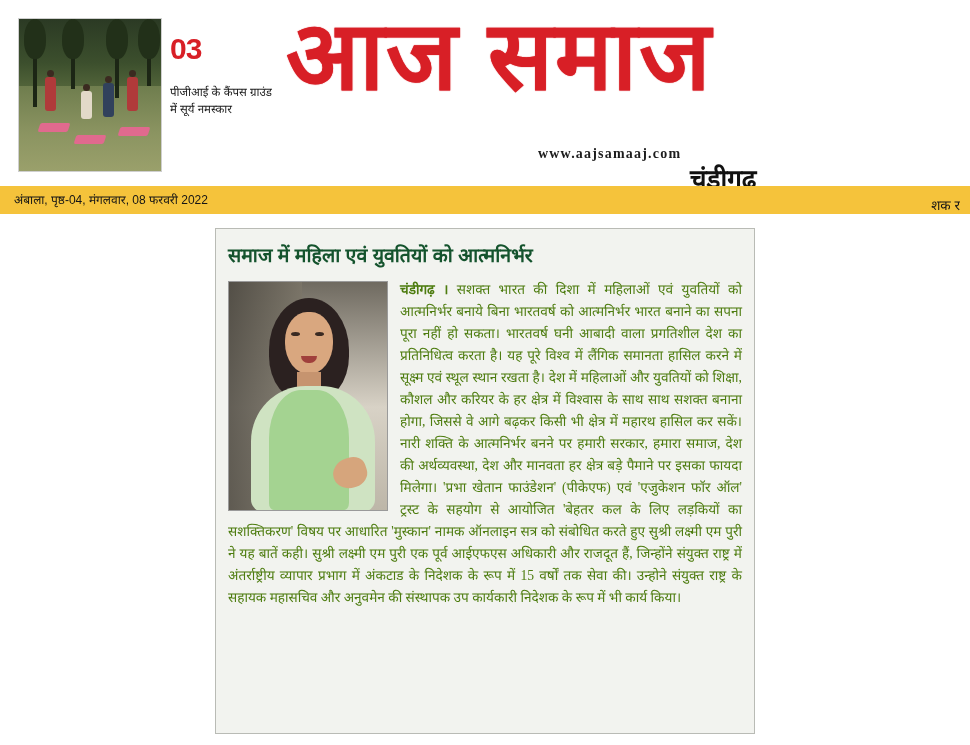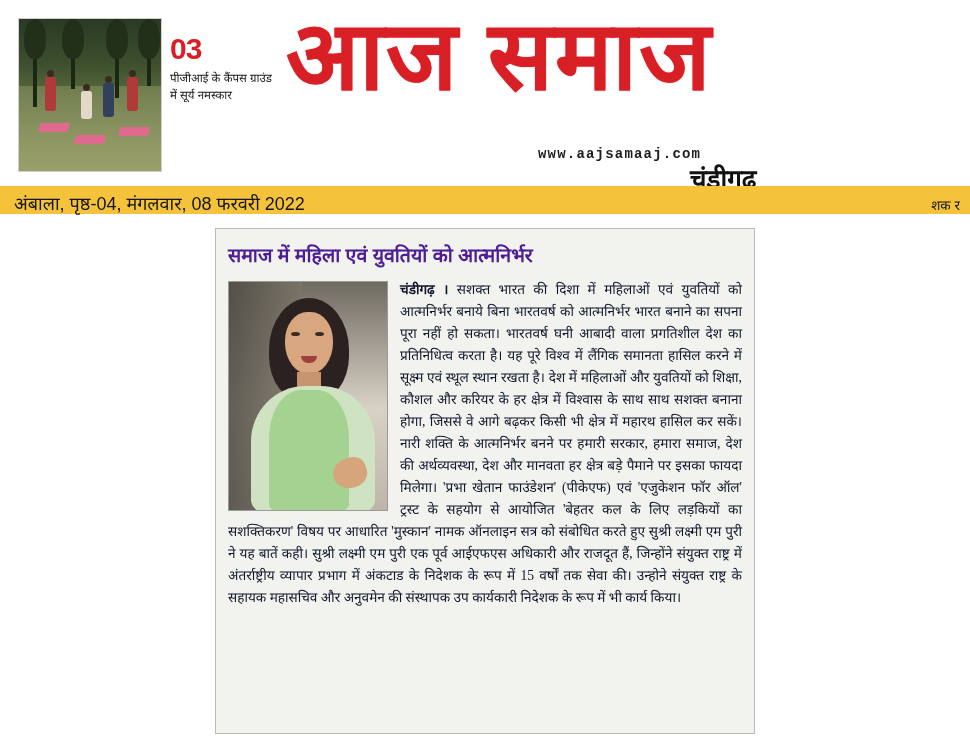--- a/index.html
+++ b/index.html
@@ -91,21 +91,21 @@
     font-size: 30px;
     color: #d81f26;
     line-height: 1;
     letter-spacing: -1px;
   }
   .kicker-text {
     font-family: "Liberation Sans", sans-serif;
     font-size: 11.5px;
     color: #1b1b1b;
     line-height: 1.45;
-    margin-top: 6px;
+    margin-top: 20px;
   }
 
   .title-block {
     position: absolute;
     left: 282px;
     top: 6px;
     width: 690px;
   }
   .paper-title {
     font-family: "Liberation Sans", sans-serif;
@@ -116,21 +116,21 @@
     letter-spacing: 2px;
     text-align: left;
     margin: 0;
     padding-left: 4px;
     text-shadow: 0 0 1px #d81f26;
   }
   .website {
     position: absolute;
     left: 538px;
     top: 146px;
-    font-family: Liberation Mono, monospace;
+    font-family: Liberation Serif, serif;
     font-size: 14px;
     font-weight: bold;
     color: #1d1d1d;
     letter-spacing: 1.2px;
   }
   .edition {
     position: absolute;
     left: 690px;
     top: 160px;
     font-family: "Liberation Sans", sans-serif;
@@ -146,21 +146,21 @@
     top: 186px;
     width: 970px;
     height: 28px;
     background: #f5c33b;
   }
   .infobar-left {
     position: absolute;
     left: 14px;
     top: 5px;
     font-family: "Liberation Sans", sans-serif;
-    font-size: 18px;
+    font-size: 12px;
     color: #151515;
   }
   .infobar-right {
     position: absolute;
     right: 10px;
     top: 10px;
     font-family: "Liberation Sans", sans-serif;
     font-size: 13.5px;
     color: #151515;
     white-space: nowrap;
@@ -178,30 +178,30 @@
     background: #f2f3ef;
     border: 1px solid #b9bbb5;
     box-sizing: border-box;
     padding: 10px 12px 8px 12px;
   }
   .headline {
     font-family: "Liberation Sans", sans-serif;
     font-weight: bold;
     font-size: 19.5px;
     line-height: 1.45;
-    color: #4c1d95;
+    color: #14532d;
     margin: 2px 0 10px 0;
   }
   .headline div { white-space: nowrap; }
 
   .body-area {
     position: relative;
     font-size: 13.6px;
     line-height: 1.62;
-    color: #0f172a;
+    color: #4d7c0f;
     text-align: justify;
   }
   .figure {
     float: left;
     width: 158px;
     height: 228px;
     margin: 2px 12px 6px 0;
     border: 1px solid #9a9a9a;
     position: relative;
     overflow: hidden;

